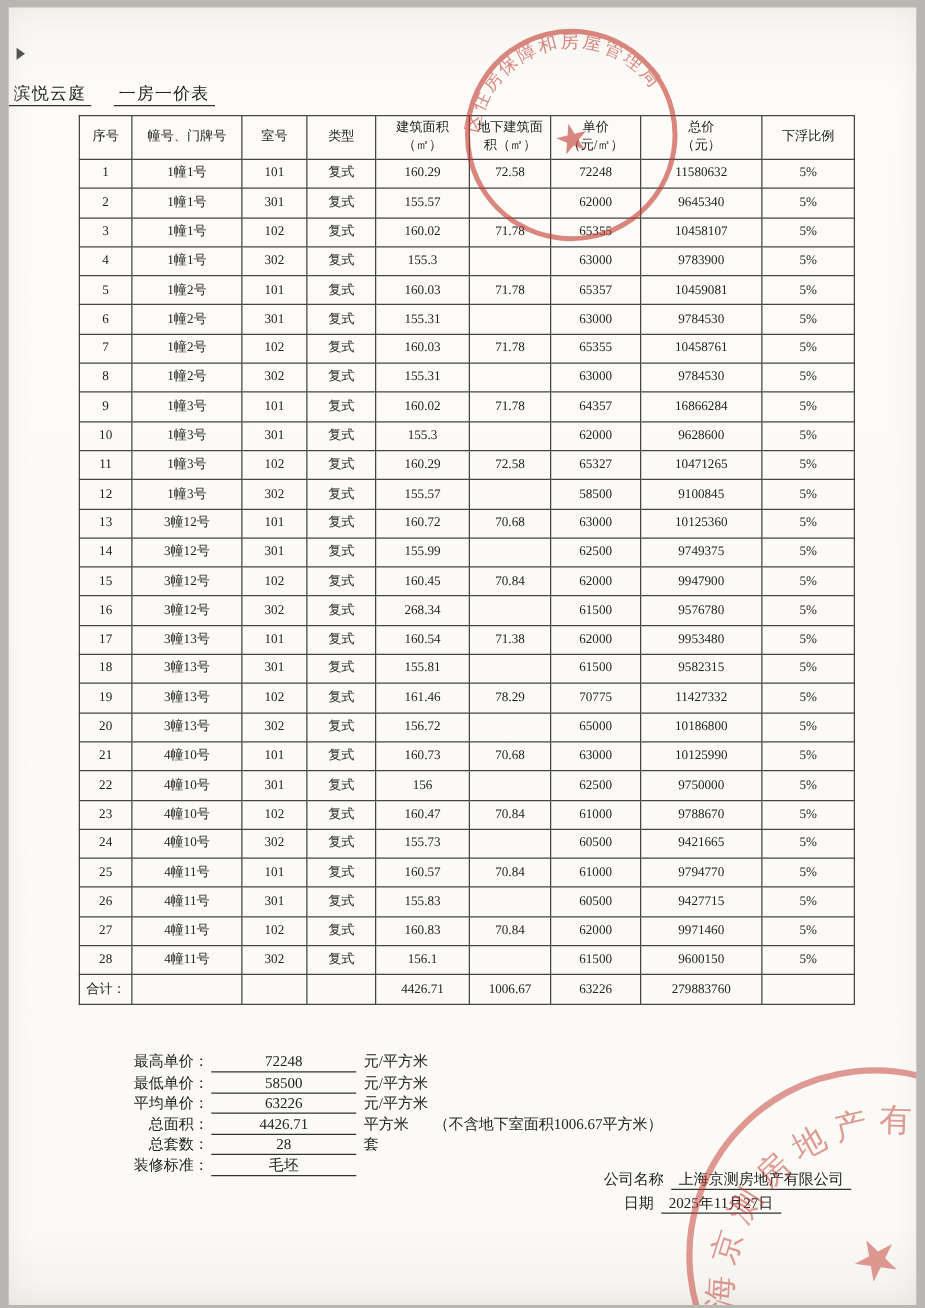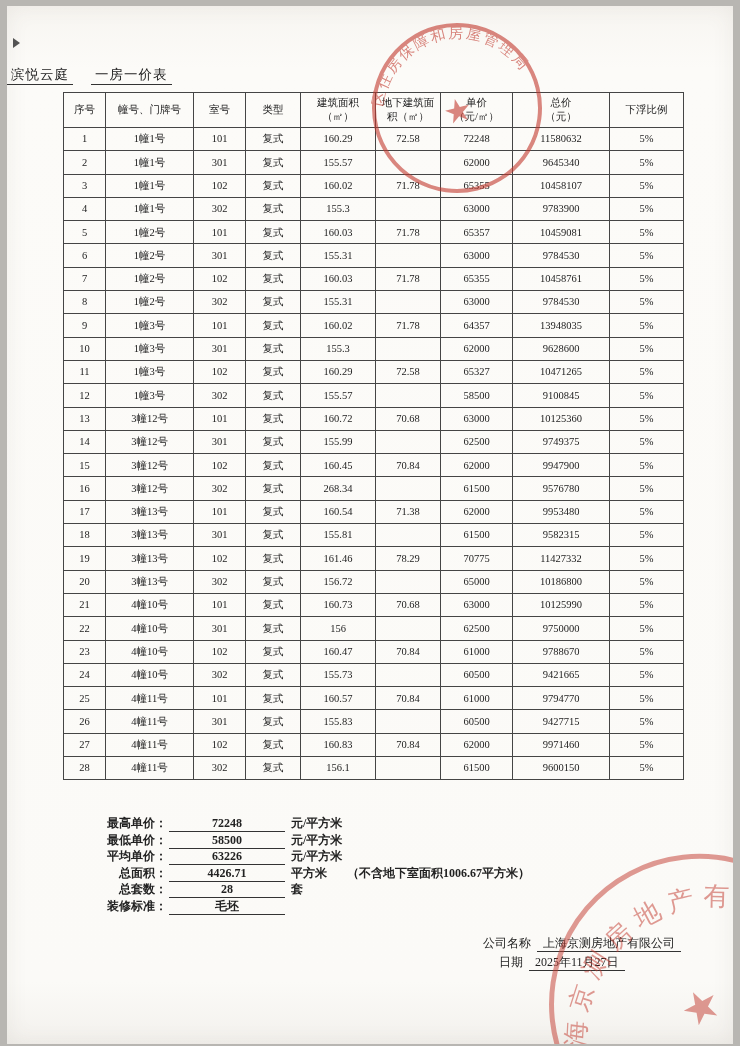--- a/index.html
+++ b/index.html
@@ -29,21 +29,21 @@
     font-size:10.5px;
   }
   th,td{
     border:1px solid #454545;text-align:center;vertical-align:middle;
     padding:1px 2px;overflow:hidden;
   }
   th{font-weight:normal;white-space:pre-line;height:32px;line-height:1.3;}
   td{height:20.3px;line-height:1.1;}
   tr.total-row td{height:21px;}
   tr.total-row td:first-child{text-align:left;padding-left:5px;}
-  .summary{position:absolute;left:96px;top:810px;font-size:12px;font-weight:bold;}
+  .summary{position:absolute;left:96px;top:836px;font-size:12px;}
   .sum-line{height:16.5px;line-height:15px;white-space:nowrap;}
   .sum-label{display:inline-block;width:64px;text-align:right;}
   .sum-value{display:inline-block;width:116px;text-align:center;border-bottom:1px solid #333;margin:0 6px 0 2px;}
   .sum-unit{display:inline-block;min-width:56px;}
   .sum-note{}
   .footer{position:absolute;left:476px;top:928px;font-size:12px;line-height:19px;white-space:nowrap;}
   .f-line2{margin-left:16px;}
   .f-label{margin-right:6px;}
   .f-value{border-bottom:1px solid #333;padding:0 6px 1px;}
   .stamp{position:absolute;pointer-events:none;}
@@ -181,21 +181,21 @@
           <td>5%</td>
         </tr>
         <tr>
           <td>9</td>
           <td>1幢3号</td>
           <td>101</td>
           <td>复式</td>
           <td>160.02</td>
           <td>71.78</td>
           <td>64357</td>
-          <td>13948035</td>
+          <td>16866284</td>
           <td>5%</td>
         </tr>
         <tr>
           <td>10</td>
           <td>1幢3号</td>
           <td>301</td>
           <td>复式</td>
           <td>155.3</td>
           <td></td>
           <td>62000</td>
@@ -392,20 +392,31 @@
         <tr>
           <td>28</td>
           <td>4幢11号</td>
           <td>302</td>
           <td>复式</td>
           <td>156.1</td>
           <td></td>
           <td>61500</td>
           <td>9600150</td>
           <td>5%</td>
+        </tr>
+        <tr class="total-row">
+          <td>合计：</td>
+          <td></td>
+          <td></td>
+          <td></td>
+          <td>4426.71</td>
+          <td>1006.67</td>
+          <td>63226</td>
+          <td>279883760</td>
+          <td></td>
         </tr>
       </tbody>
   </table>
 
   <div class="summary">
       <div class="sum-line"><span class="sum-label">最高单价：</span><span class="sum-value">72248</span><span class="sum-unit">元/平方米</span></div>
       <div class="sum-line"><span class="sum-label">最低单价：</span><span class="sum-value">58500</span><span class="sum-unit">元/平方米</span></div>
       <div class="sum-line"><span class="sum-label">平均单价：</span><span class="sum-value">63226</span><span class="sum-unit">元/平方米</span></div>
       <div class="sum-line"><span class="sum-label">总面积：</span><span class="sum-value">4426.71</span><span class="sum-unit">平方米</span><span class="sum-note">（不含地下室面积1006.67平方米）</span></div>
       <div class="sum-line"><span class="sum-label">总套数：</span><span class="sum-value">28</span><span class="sum-unit">套</span></div>

